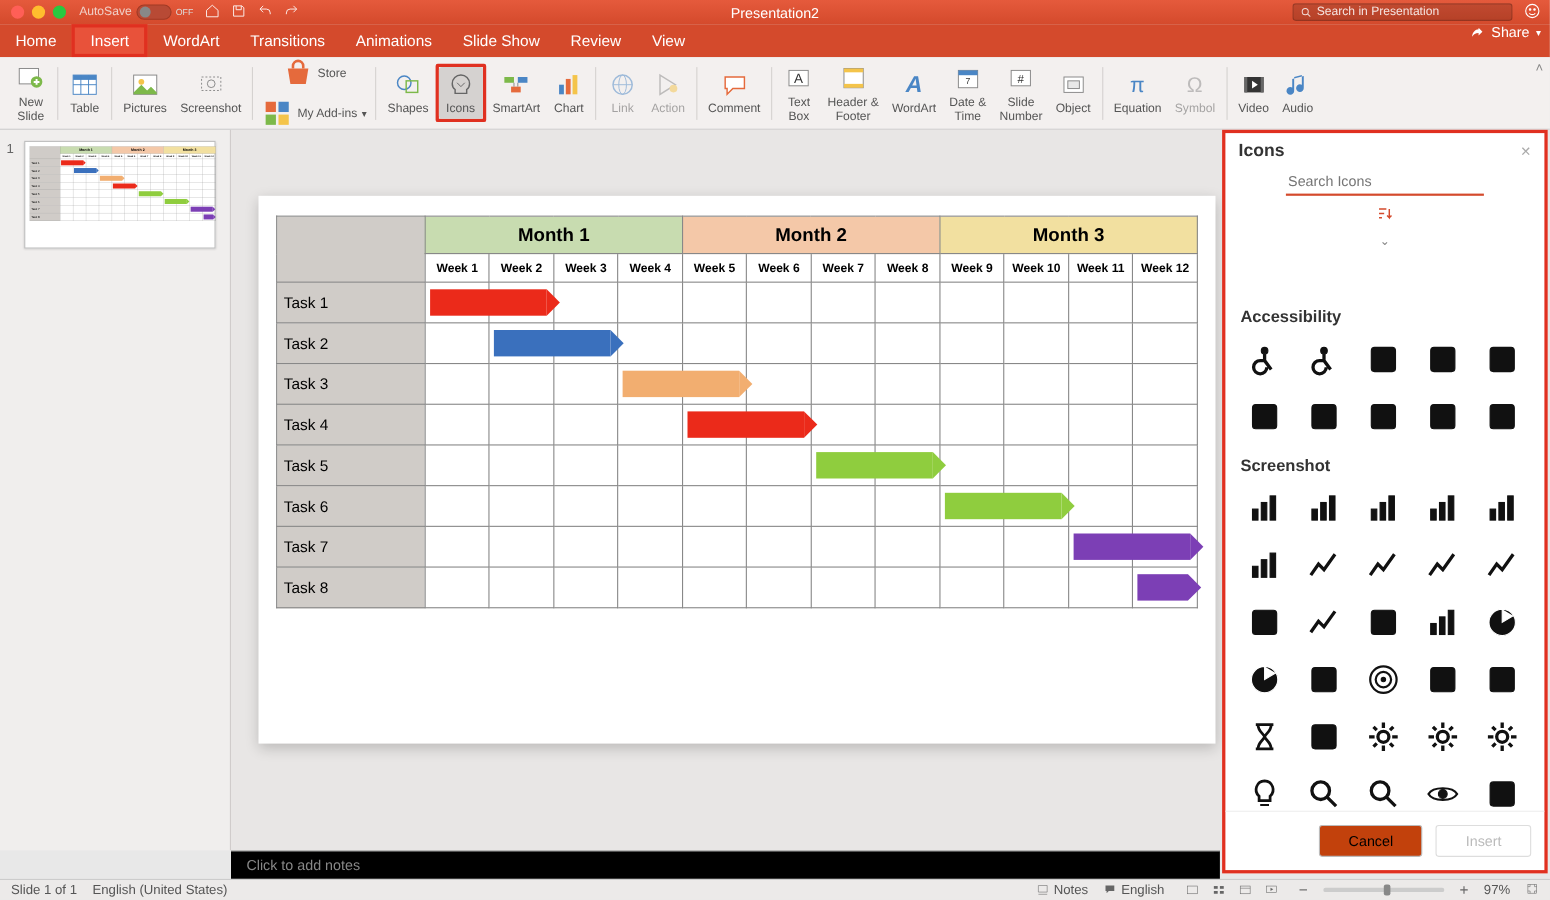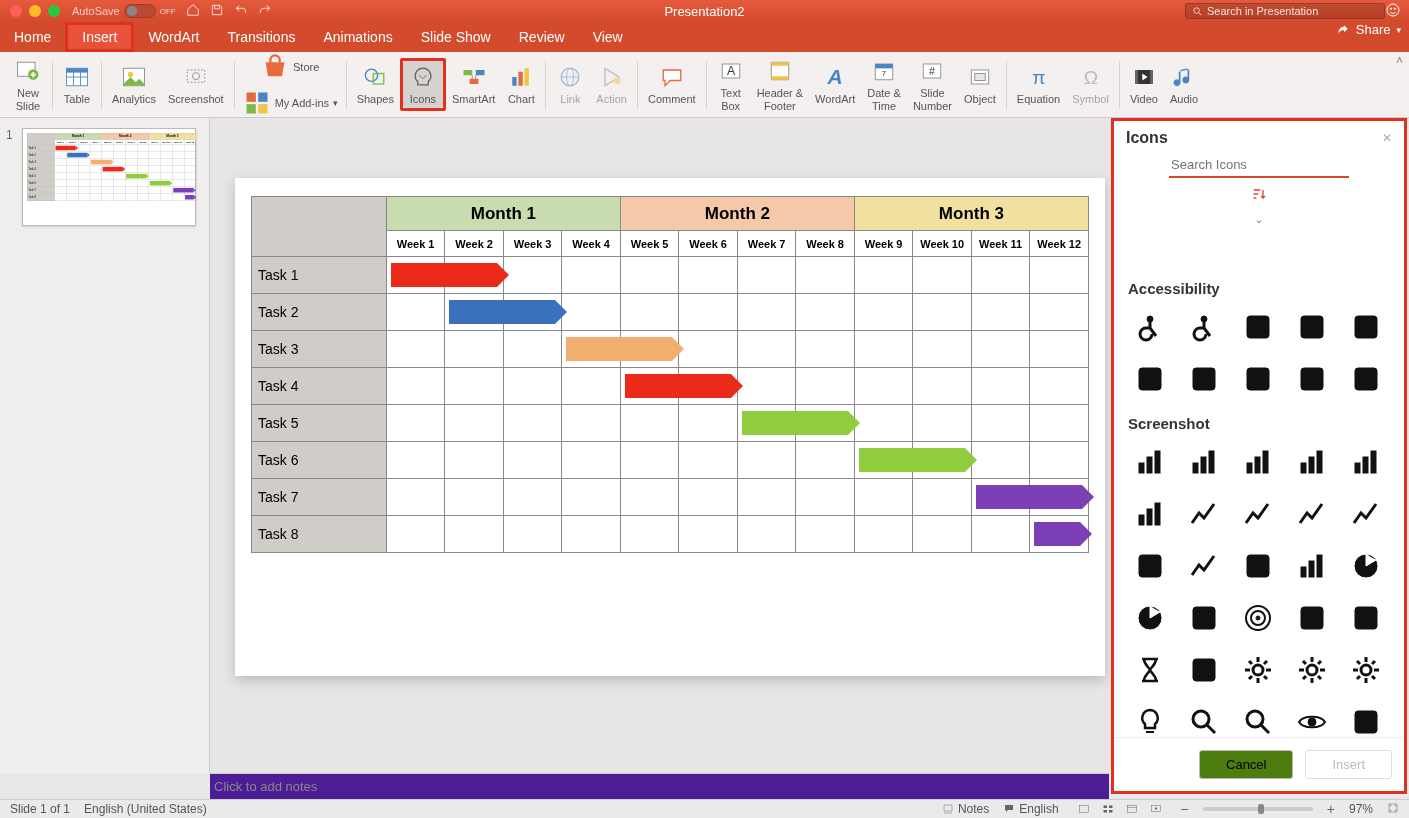--- a/index.html
+++ b/index.html
@@ -9,21 +9,21 @@
   .titlebar { height: 22px; background: linear-gradient(#e55a3c, #d44a2c); display: flex; align-items: center; color: #fff; position: relative; }
   .traffic { display: flex; gap: 7px; margin-left: 10px; }
   .dot { width: 12px; height: 12px; border-radius: 50%; }
   .dot.red { background: #ff5f57; } .dot.yellow { background: #ffbd2e; } .dot.green { background: #28c840; }
   .autosave { margin-left: 12px; font-size: 11px; color: #f0d0c8; display:flex; align-items:center; gap:4px;}
   .autosave-toggle { width: 32px; height: 14px; background: #b84a35; border-radius: 7px; border:1px solid #a03a25; display:flex; align-items:center; padding-left:2px;}
   .autosave-knob { width:10px; height:10px; background:#888; border-radius:50%; }
   .qat { margin-left: 10px; display:flex; gap:10px; align-items:center; }
   .qat svg { width:14px; height:14px; fill:#fff; opacity:.9; }
   .title-center { position:absolute; left:50%; transform:translateX(-50%); font-size:13px; color:#fff; }
-  .title-right { position:absolute; right:8px; display:flex; align-items:center; }
+  .title-right { position:absolute; right:8px; display:flex; align-items:center; gap:10px; }
   .search-box { background: rgba(0,0,0,.15); border:1px solid rgba(0,0,0,.2); border-radius:3px; padding:1px 6px; color:#fff; font-size:11px; width:200px; display:flex; align-items:center; gap:4px;}
   .search-box svg { width:11px; height:11px; fill:#fff; opacity:.8; }
   .smiley svg { width:16px; height:16px; fill:none; stroke:#fff; stroke-width:1.5; }
 
   
   .tabsbar { height: 30px; background: #d44a2c; display:flex; align-items:stretch; color:#fff; position:relative; }
   .tab { padding: 0 14px; display:flex; align-items:center; font-size:14px; cursor:pointer; }
   .tab.active { background:#e8523a; border:3px solid #e03020; }
   .share { position:absolute; right:8px; display:flex; align-items:center; gap:6px; font-size:13px; }
   .share svg { width:14px; height:14px; fill:#fff; }
@@ -72,25 +72,25 @@
   .sp-title { font-size:16px; font-weight:600; color:#333; }
   .sp-close { color:#aaa; cursor:pointer; }
   .sp-search { margin:2px 12px 6px; display:flex; align-items:center; gap:8px;flex-direction:column; }
   .sp-search input { flex:1; border:none; border-bottom:2px solid #d44a2c; padding:4px 2px; font-size:13px; outline:none; }
   .sp-sort { color:#d44a2c; }
   .sp-cat { padding:8px 14px 2px; font-size:15px; font-weight:600; color:#333; }
   .sp-grid { display:grid; grid-template-columns:repeat(5, 1fr); gap:8px; padding:6px 14px; }
   .sp-icon { width:44px; height:44px; display:flex; align-items:center; justify-content:center; cursor:pointer; }
   .sp-icon svg { width:30px; height:30px; fill:#111; stroke:#111; }
   .sp-footer { margin-top:auto; padding:12px; display:flex; justify-content:flex-end; gap:12px; border-top:1px solid #eee;}
-  .sp-btn { padding:6px 26px; border:1px solid #bbb; background:#4d7c0f; border-radius:3px; font-size:13px; cursor:pointer; }
+  .sp-btn { padding:6px 26px; border:1px solid #bbb; background:#c2410c; border-radius:3px; font-size:13px; cursor:pointer; }
   .sp-btn.disabled { color:#bbb; border-color:#ddd; background:#fff; cursor:default; }
 
   
-  .notesbar { height:26px; background:#4c1d95; border-top:1px solid #ccc; display:flex; align-items:center; padding:0 4px; font-size:13px; color:#888; margin-left:210px; width:calc(100% - 210px - 300px); }
+  .notesbar { height:26px; background:#000000; border-top:1px solid #ccc; display:flex; align-items:center; padding:0 14px; font-size:13px; color:#888; margin-left:210px; width:calc(100% - 210px - 300px); }
 
   
   .statusbar { position:absolute; bottom:0; left:0; right:0; height:19px; background:#eceae9; border-top:1px solid #ccc; display:flex; align-items:center; font-size:12px; color:#555; padding:0 10px; gap:14px; z-index:5; }
   .statusbar .spacer { flex:1; }
   .statusbar svg { width:12px; height:12px; fill:#666; }
   .view-btns { display:flex; gap:2px; }
   .view-btns div { width:22px; height:16px; border:1px solid transparent; display:flex; align-items:center; justify-content:center; }
   .zoom-track { width:110px; height:4px; background:#ccc; position:relative; border-radius:2px; }
   .zoom-thumb { position:absolute; left:50%; top:-3px; width:6px; height:10px; background:#888; border-radius:2px; }
 
@@ -181,21 +181,21 @@
       </svg>
     <span class="lbl">Table</span>
   </div>
   <div class="rsep"></div>
   <div class="rbtn">
     <svg viewBox="0 0 32 32">
         <rect x="4" y="6" width="24" height="20" fill="#fff" stroke="#888"></rect>
         <circle cx="12" cy="13" r="3" fill="#f4c44a"></circle>
         <path d="M4 24l8-8 6 6 4-4 6 6v2H4z" fill="#7db94a"></path>
       </svg>
-    <span class="lbl">Analytics</span>
+    <span class="lbl">Pictures</span>
   </div>
   <div class="rbtn">
     <svg viewBox="0 0 32 32">
         <rect x="6" y="8" width="20" height="14" fill="none" stroke="#888" stroke-dasharray="2"></rect>
         <circle cx="16" cy="15" r="4" fill="none" stroke="#888"></circle>
       </svg>
     <span class="lbl">Screenshot</span>
   </div>
   <div class="rsep"></div>
   <div style="display:flex;flex-direction:column;gap:6px;justify-content:center;">

